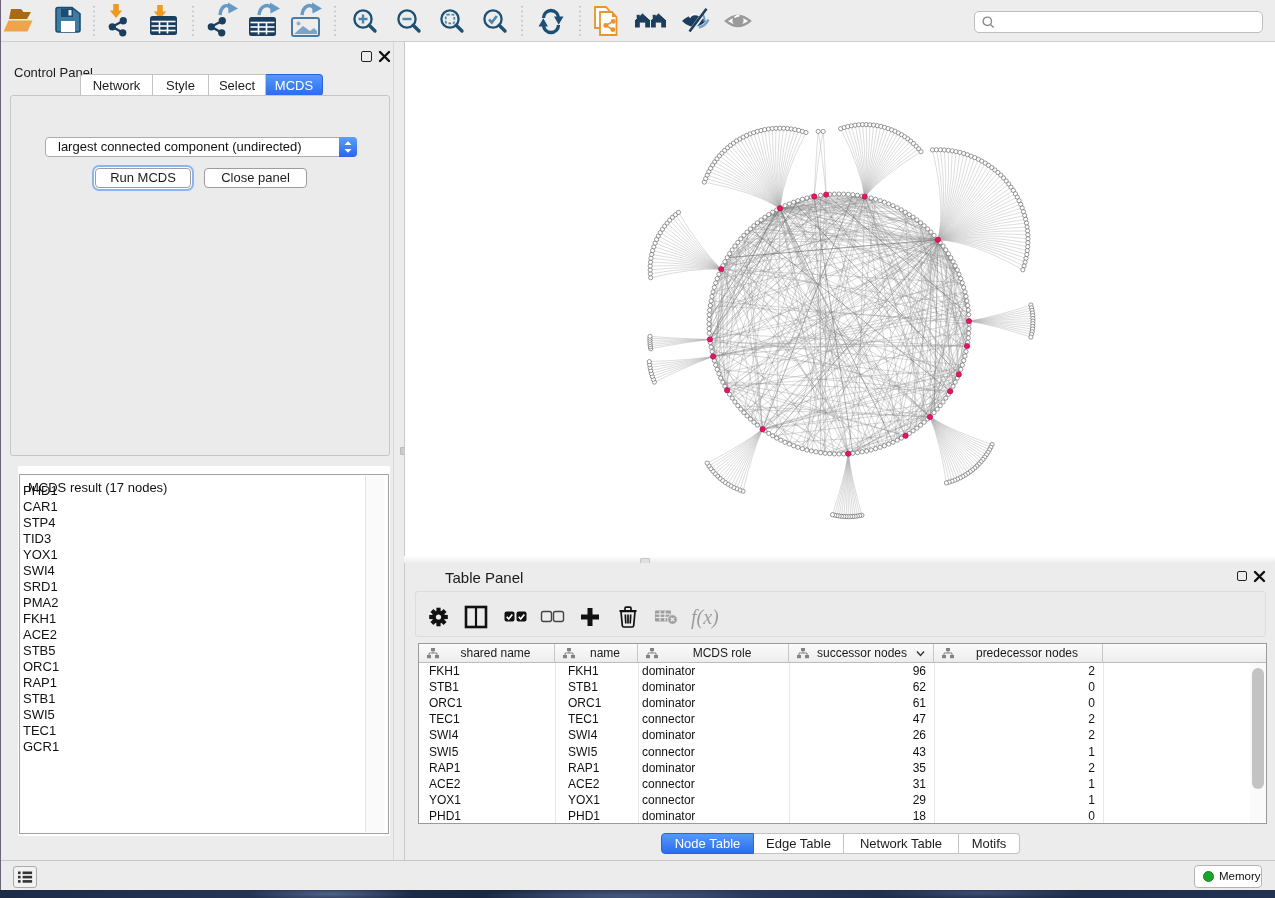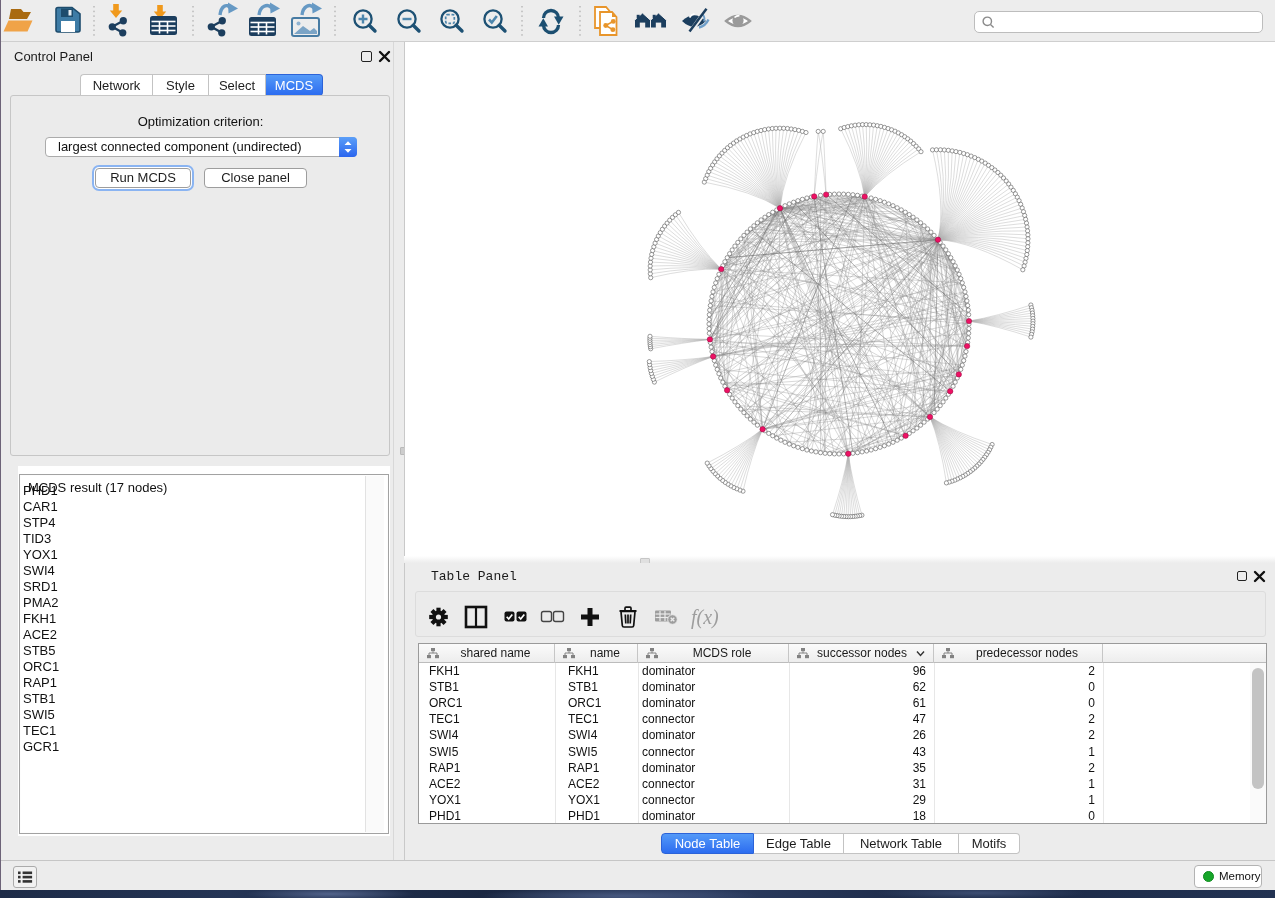--- a/index.html
+++ b/index.html
@@ -138,35 +138,34 @@
 </svg>
   <div class="abs" style="left:974px;top:11px;width:289px;height:22px;background:#fff;border:1px solid #bdbdbd;border-radius:5px;">
     <svg class="abs" style="left:6px;top:3px;" width="15" height="15" viewBox="0 0 15 15">
         <circle cx="6.3" cy="6.3" r="4.2" fill="none" stroke="#8a8a8a" stroke-width="1.4"></circle>
         <line x1="9.5" y1="9.5" x2="12.6" y2="12.6" stroke="#8a8a8a" stroke-width="1.4"></line>
       </svg>
   </div>
 </div>
 
 <div class="abs" style="left:0;top:42px;width:393px;height:818px;background:#ececec;">
-  <div class="abs" style="left:14px;top:7px;font-size:13px;color:#1a1a1a;">Control Panel</div>
+  <div class="abs" style="left:14px;top:23px;font-size:13px;color:#1a1a1a;">Control Panel</div>
   <div class="abs" style="left:361px;top:9px;width:11px;height:11px;border:1.5px solid #222;border-radius:2px;"></div>
   <svg class="abs" style="left:378px;top:8px;" width="13" height="13" viewBox="0 0 13 13">
       <path d="M2 2 L11 11 M11 2 L2 11" stroke="#111" stroke-width="2.4" stroke-linecap="round"></path>
     </svg>
 
   <div class="abs" style="left:80px;top:32px;height:22px;display:flex;font-size:13px;">
     <div style="width:72px;background:#fff;border:1px solid #c3c3c3;border-right:none;border-radius:4px 0 0 0;text-align:center;line-height:21px;">Network</div>
     <div style="width:56px;background:#fff;border:1px solid #c3c3c3;border-right:none;text-align:center;line-height:21px;">Style</div>
     <div style="width:58px;background:#fff;border:1px solid #c3c3c3;text-align:center;line-height:21px;">Select</div>
     <div style="width:57px;background:linear-gradient(#549af8,#2c6cf0);border:1px solid #2c63d8;border-left:none;border-radius:0 4px 4px 0;text-align:center;line-height:21px;color:#fff;">MCDS</div>
   </div>
 
   <div class="abs" style="left:10px;top:53px;width:380px;height:361px;border:1px solid #c6c6c6;border-radius:3px;background:#ebebeb;"></div>
-  <div class="abs" style="left:0;top:72px;width:393px;text-align:center;font-size:13px;color:#111;"><span style="position:relative;left:4px;">Optimization criterion:</span></div>
 
   <div class="abs" style="left:45px;top:95px;width:312px;height:20px;background:#fff;border:1px solid #ababab;border-radius:4px;">
     <div style="position:absolute;left:12px;top:0;width:280px;line-height:18px;font-size:13px;color:#111;">largest connected component (undirected)</div>
     <div style="position:absolute;right:-1px;top:-1px;width:18px;height:20px;background:linear-gradient(#5b9ff8,#2a65ee);border-radius:0 4px 4px 0;">
       <svg width="18" height="20" viewBox="0 0 18 20">
           <path d="M5.5 8 L9 4.2 L12.5 8 Z M5.5 12 L9 15.8 L12.5 12 Z" fill="#fff"></path>
         </svg>
     </div>
   </div>
 
@@ -1145,21 +1144,21 @@
 <circle cx="316.2" cy="201.1" r="2.7"></circle>
 </g>
 </svg>
   </div>
 </div>
 
 <div class="abs" style="left:404px;top:556px;width:871px;height:7px;background:linear-gradient(#ffffff,#ececec);"></div>
 <div class="abs" style="left:640px;top:558px;width:10px;height:7px;background:#e0e0e0;border:1px solid #c6c6c6;border-radius:1px;"></div>
 
 <div class="abs" style="left:404px;top:563px;width:871px;height:297px;background:#ececec;border-left:1px solid #c9c9c9;">
-  <div class="abs" style="left:26px;top:6px;font-size:13px;color:#1a1a1a;font-family:Liberation Mono, monospace;">Table Panel</div>
+  <div class="abs" style="left:40px;top:6px;font-size:15px;color:#1a1a1a;">Table Panel</div>
   <div class="abs" style="left:832px;top:8px;width:10px;height:10px;border:1.5px solid #222;border-radius:2px;"></div>
   <svg class="abs" style="left:848px;top:7px;" width="13" height="13" viewBox="0 0 13 13">
       <path d="M2 2 L11 11 M11 2 L2 11" stroke="#111" stroke-width="2.4" stroke-linecap="round"></path>
     </svg>
 
   <div class="abs" style="left:10px;top:28px;width:851px;height:46px;background:#ebebeb;border:1px solid #dcdcdc;border-radius:3px;">
   <svg width="851" height="46" viewBox="0 0 851 46" style="position:absolute;left:0;top:0;">
         <g>
           <rect x="20.4" y="15.7" width="4.2" height="5" transform="rotate(0 22.5 25)" fill="#111"></rect>
           <rect x="20.4" y="15.7" width="4.2" height="5" transform="rotate(45 22.5 25)" fill="#111"></rect>

